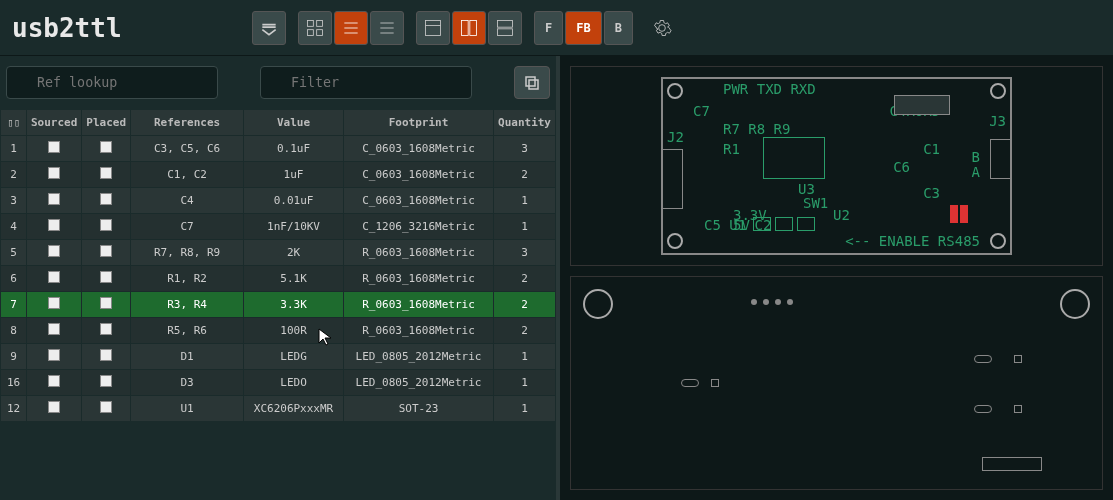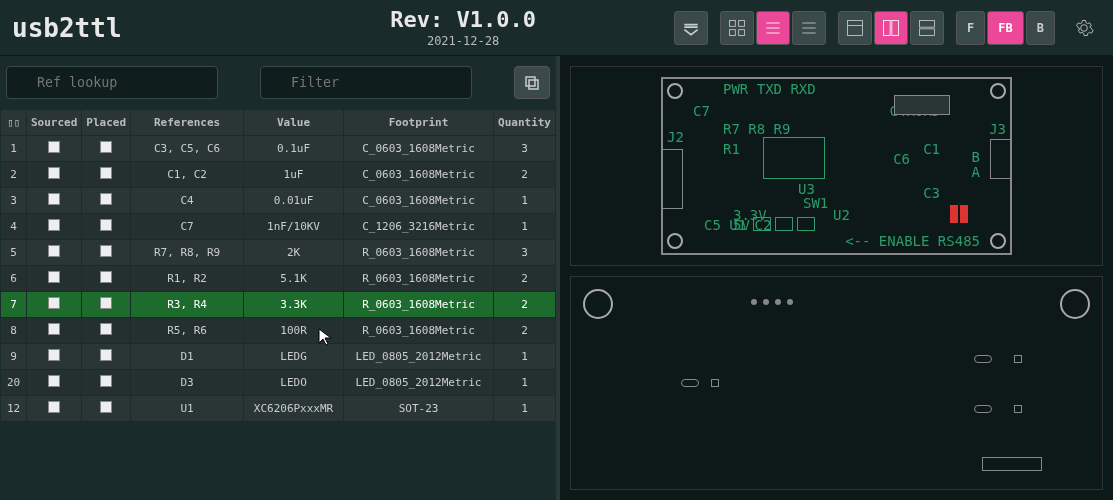--- a/index.html
+++ b/index.html
@@ -51,21 +51,21 @@
   height: 34px;
   background: #3a4a4a;
   border: 1px solid #555;
   border-radius: 3px;
   display: flex;
   align-items: center;
   justify-content: center;
   cursor: pointer;
   color: #ccc;
 }
-.tbtn.active { background: #ec4899; color: #fff; }
+.tbtn.active { background: #c2410c; color: #fff; }
 .tbtn.text { width: auto; padding: 0 10px; font-weight: bold; }
 .tbtn svg { width: 20px; height: 20px; stroke: currentColor; fill: none; }
 .tgrp { display: flex; gap: 2px; margin-right: 6px; }
 
 .main {
   display: flex;
   height: calc(500px - 56px);
 }
 .left {
   width: 560px;
@@ -188,24 +188,20 @@
 
 .table-wrap::-webkit-scrollbar { width: 10px; }
 .table-wrap::-webkit-scrollbar-track { background: #1a2b2b; }
 .table-wrap::-webkit-scrollbar-thumb { background: #4a5a5a; }
 </style>
 </head>
 <body>
 
 <div class="header">
   <div class="title">usb2ttl</div>
-  <div class="rev-block">
-    <div class="rev">Rev: V1.0.0</div>
-    <div class="date">2021-12-28</div>
-  </div>
   <div class="toolbar">
     <div class="tgrp">
       <div class="tbtn">
         <svg viewBox="0 0 24 24">
             <path d="M4 14l8 6 8-6M4 8h16M4 11h16" stroke-width="2"></path>
           </svg>
       </div>
     </div>
     <div class="tgrp">
       <div class="tbtn">
@@ -371,21 +367,21 @@
             <tr>
               <td>9</td>
               <td><span class="chk"></span></td>
               <td><span class="chk"></span></td>
               <td>D1</td>
               <td>LEDG</td>
               <td>LED_0805_2012Metric</td>
               <td>1</td>
             </tr>
             <tr>
-              <td>20</td>
+              <td>16</td>
               <td><span class="chk"></span></td>
               <td><span class="chk"></span></td>
               <td>D3</td>
               <td>LEDO</td>
               <td>LED_0805_2012Metric</td>
               <td>1</td>
             </tr>
             <tr>
               <td>12</td>
               <td><span class="chk"></span></td>
@@ -407,31 +403,31 @@
         <div class="hole" style="right:4px;top:4px;"></div>
         <div class="hole" style="left:4px;bottom:4px;"></div>
         <div class="hole" style="right:4px;bottom:4px;"></div>
         <div class="silktext" style="left:60px;top:2px;">PWR TXD RXD</div>
         <div class="silktext" style="left:30px;top:24px;">C7</div>
         <div class="silktext" style="left:60px;top:42px;">R7 R8 R9</div>
         <div class="silktext" style="right:70px;top:24px;">C4R6R5</div>
         <div class="silktext" style="left:4px;top:50px;">J2</div>
         <div class="silktext" style="left:60px;top:62px;">R1</div>
         <div class="silktext" style="right:70px;top:62px;">C1</div>
-        <div class="silktext" style="right:100px;top:72px;">C6</div>
+        <div class="silktext" style="right:100px;top:80px;">C6</div>
         <div class="silktext" style="left:10px;bottom:20px;margin-left:31px;">C5 U1 C2</div>
         <div class="silktext" style="left:70px;bottom:30px;">3.3V</div>
         <div class="silktext" style="left:70px;bottom:20px;">5V</div>
         <div class="silktext" style="left:140px;bottom:42px;margin-top:32px;">SW1</div>
         <div class="silktext" style="left:170px;bottom:30px;">U2</div>
         <div class="silktext" style="right:30px;top:70px;">B</div>
         <div class="silktext" style="right:30px;top:85px;">A</div>
         <div class="silktext" style="right:70px;bottom:52px;">C3</div>
         <div class="silktext" style="left:135px;bottom:56px;">U3</div>
-        <div class="silktext" style="right:4px;top:42px;">J3</div>
+        <div class="silktext" style="right:4px;top:34px;">J3</div>
         <div class="silktext" style="right:30px;bottom:4px;">&lt;-- ENABLE RS485</div>
 
         <div class="comp" style="left:100px;top:58px;width:62px;height:42px;"></div>
 
         <div class="comp" style="right:60px;top:16px;width:56px;height:20px;border-color:#888;background:#2a3636;"></div>
 
         <div class="comp" style="left:-2px;top:70px;width:22px;height:60px;border-color:#888;"></div>
 
         <div class="comp" style="right:-2px;top:60px;width:22px;height:40px;border-color:#888;"></div>
 

